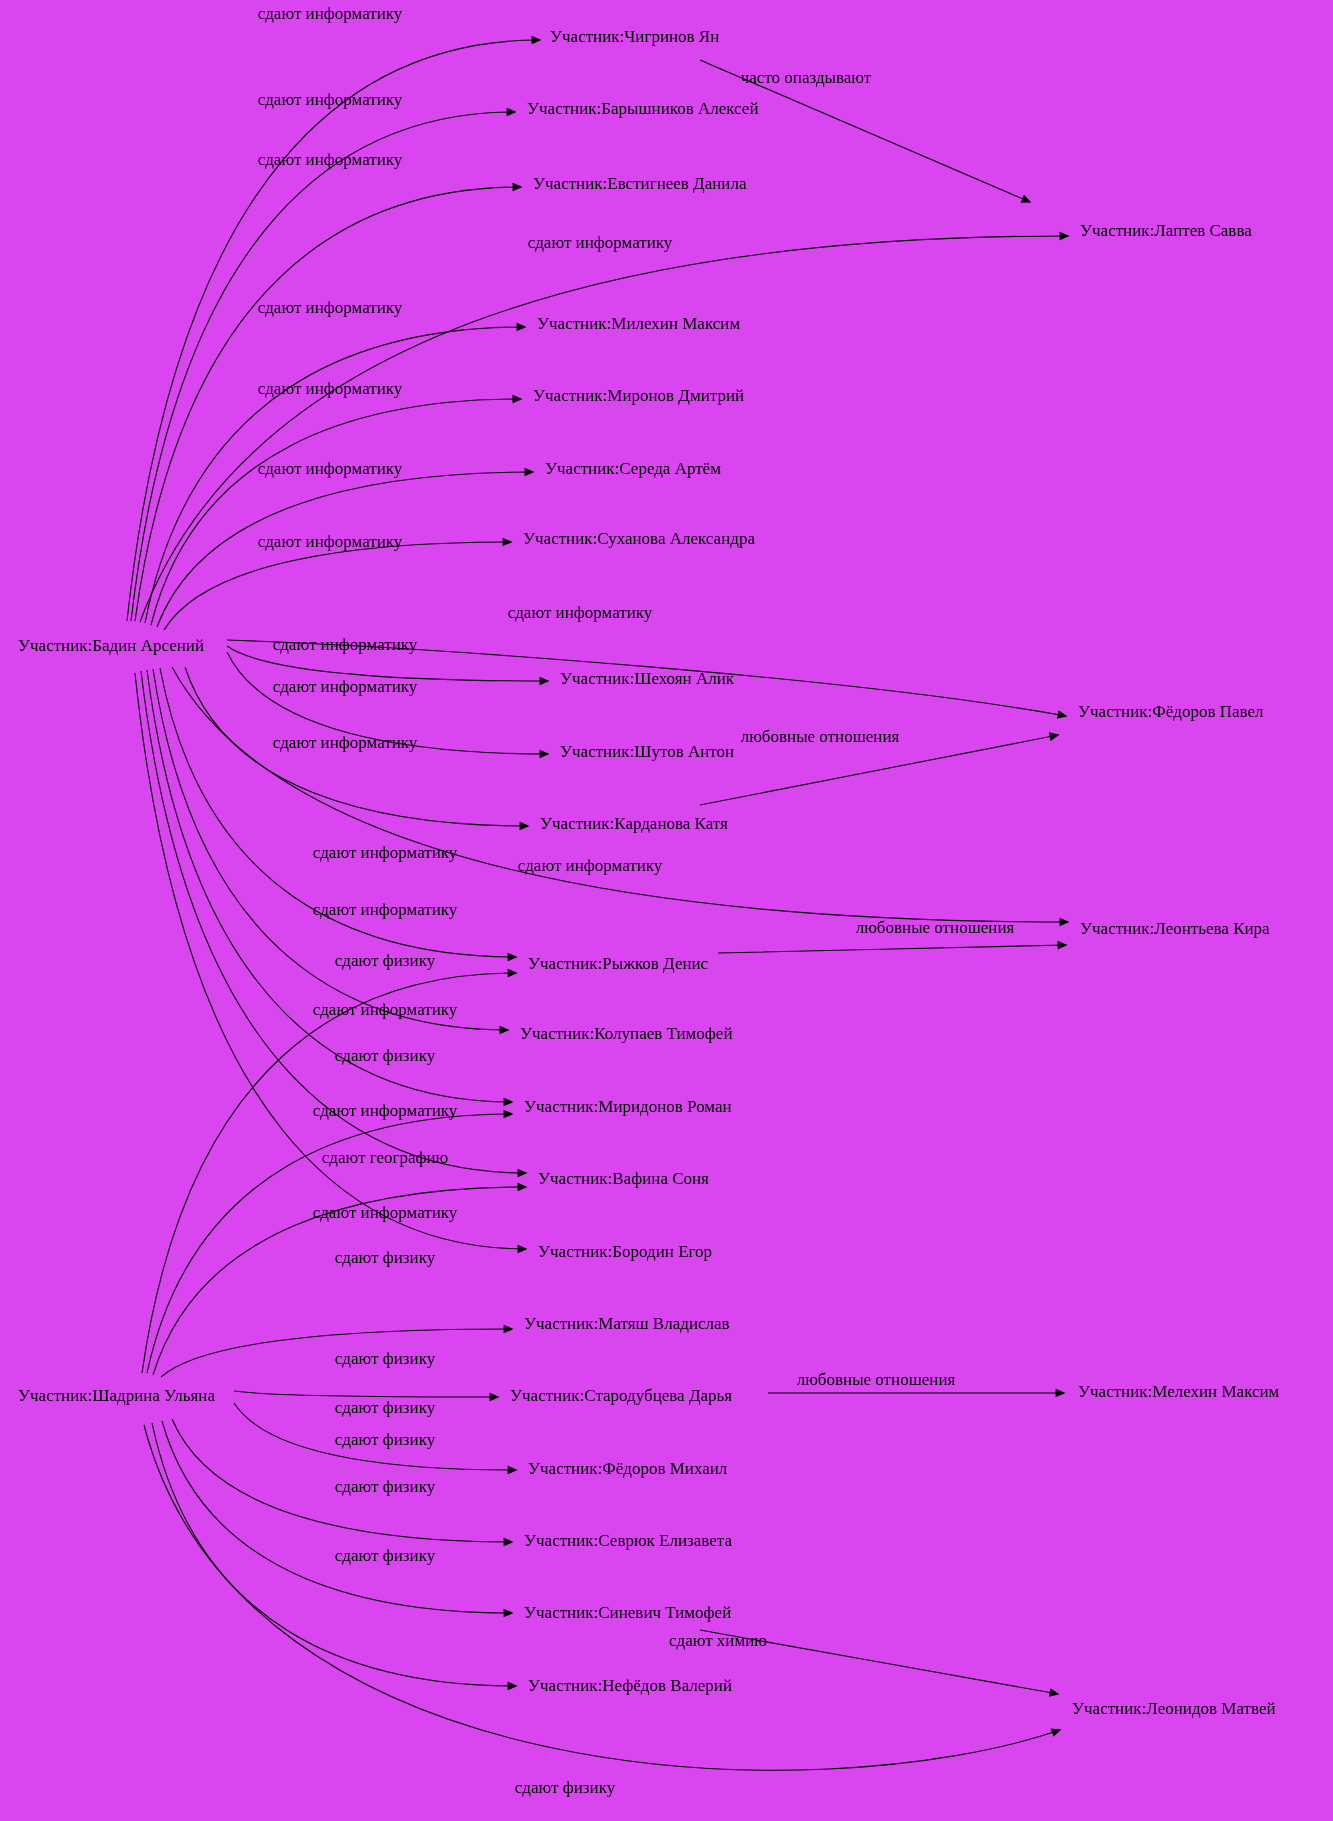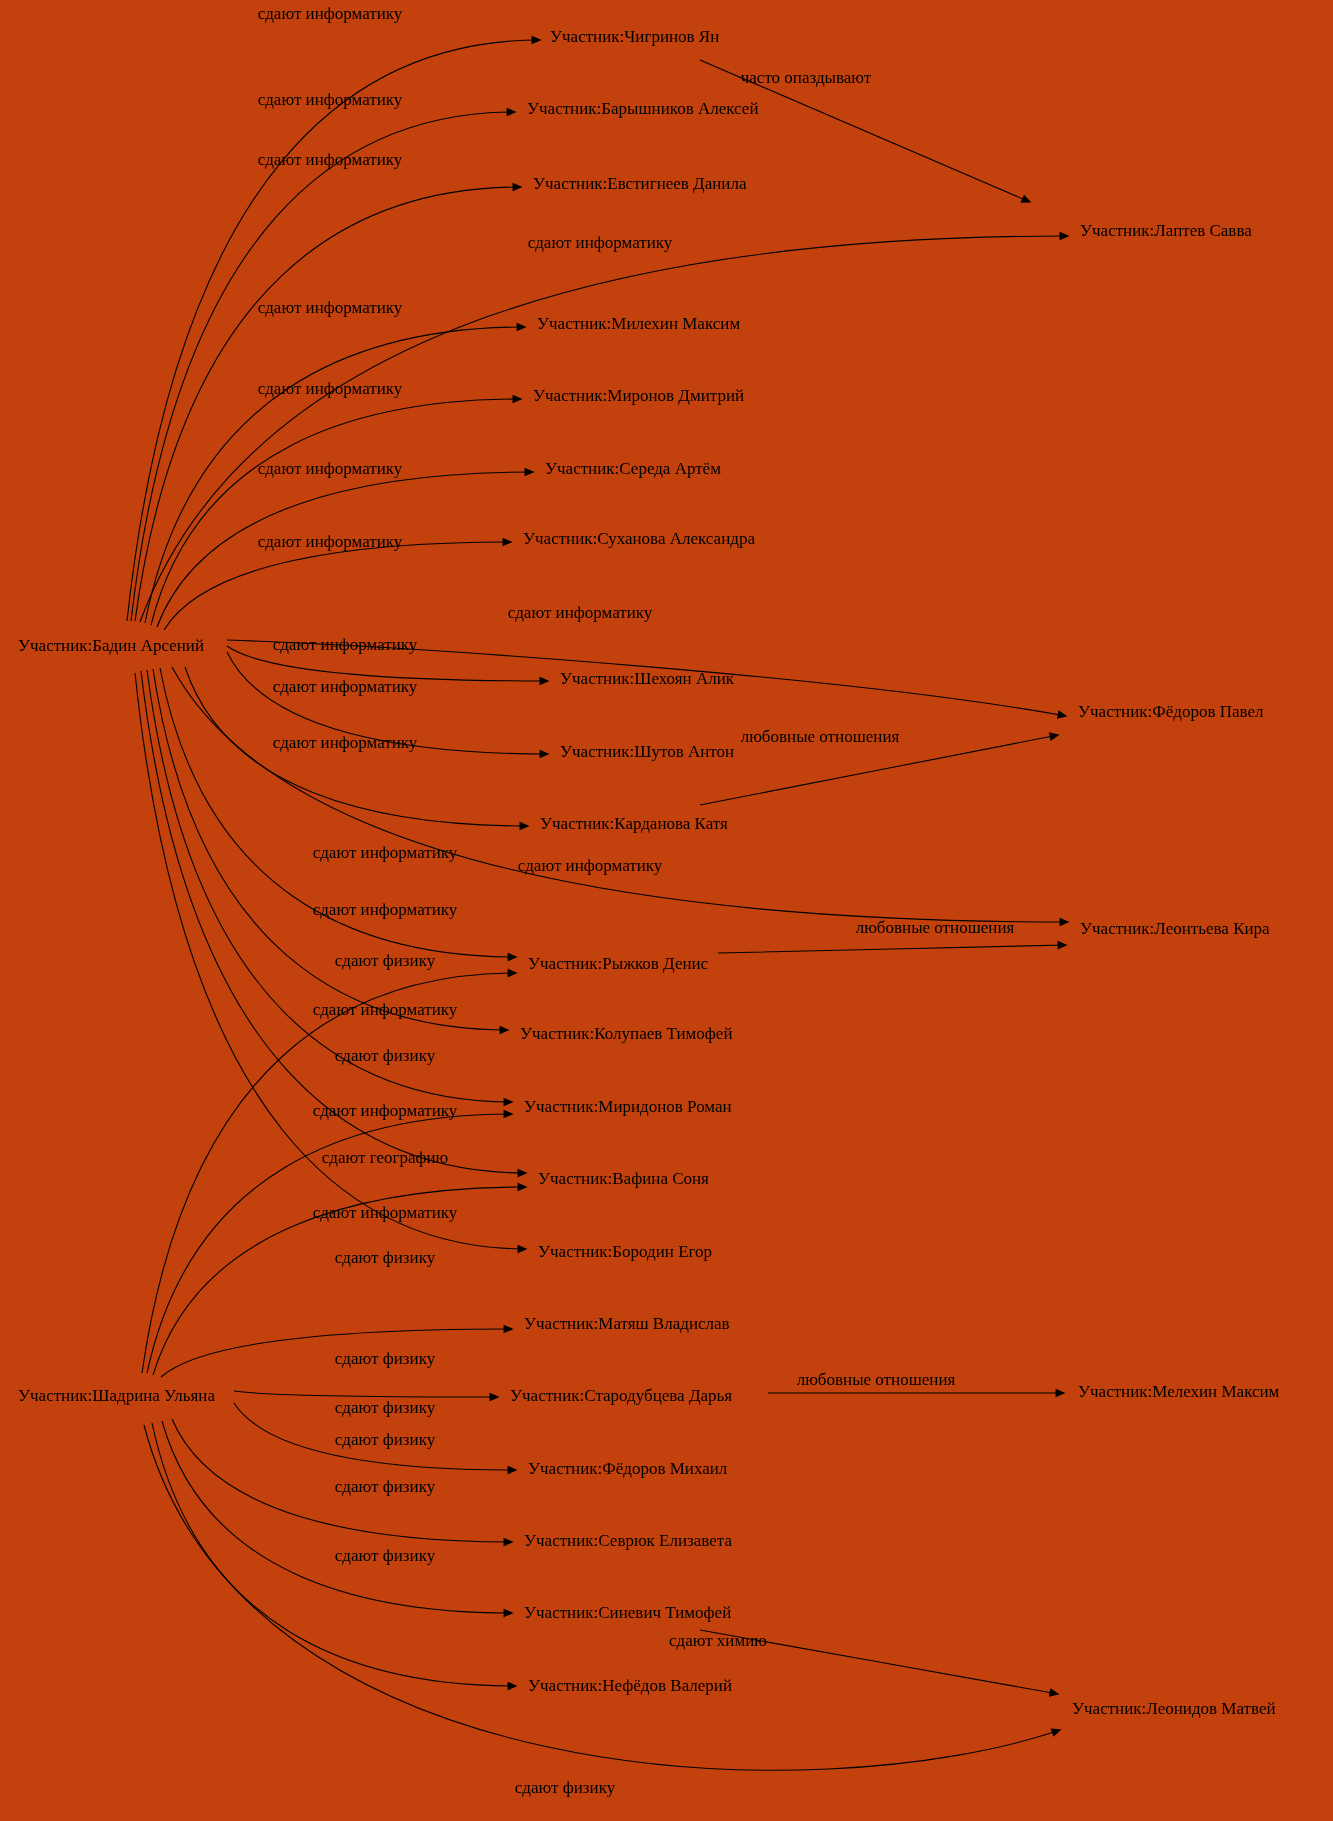--- a/index.html
+++ b/index.html
@@ -5,21 +5,21 @@
   html, body {
     margin: 0;
     padding: 0;
     background: #ffffff;
     font-family: "Liberation Serif", "DejaVu Serif", serif;
   }
   #graph-wrap {
     position: relative;
     width: 1333px;
     height: 1821px;
-    background: #c2410c;
+    background: #d946ef;
     overflow: hidden;
   }
   svg text {
     font-family: "Liberation Serif", "DejaVu Serif", serif;
     fill: #000000;
   }
   .node-label { font-size: 17px; }
   .edge-label { font-size: 17px; }
   .edge-path  { fill: none; stroke: #000000; stroke-width: 1.1px; }
 </style>

